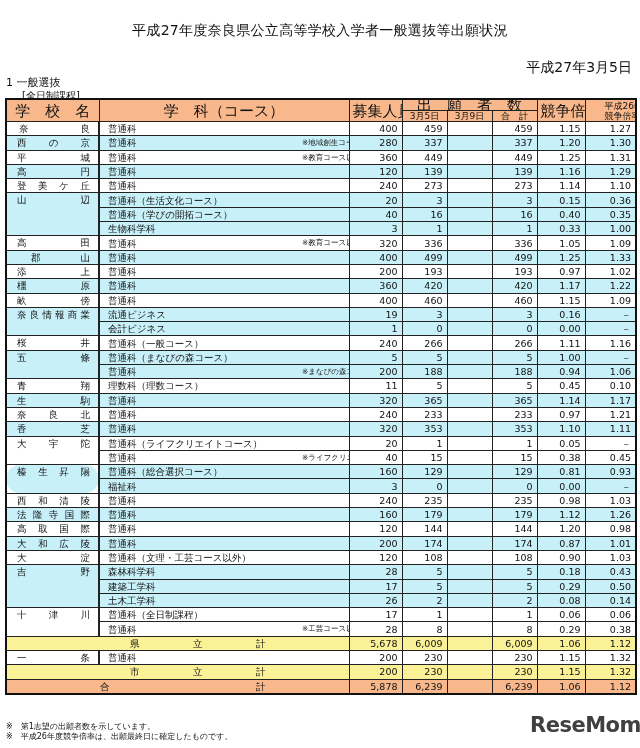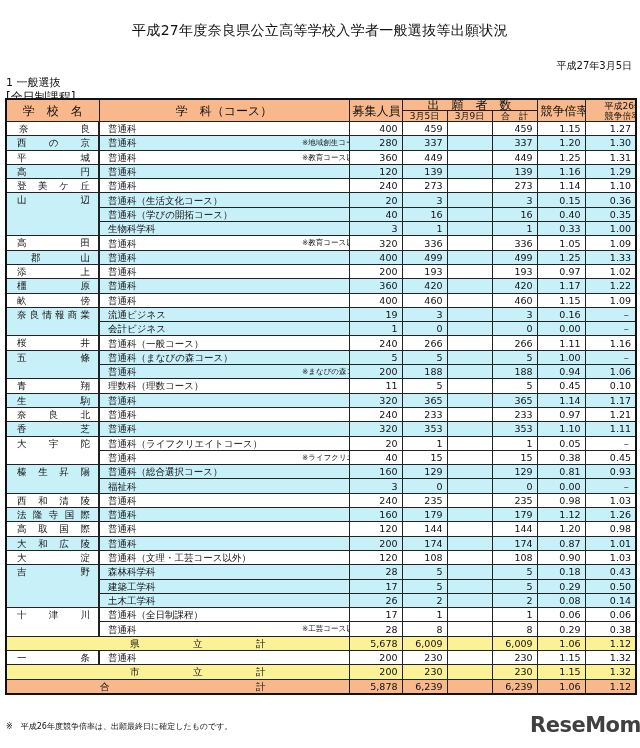--- a/index.html
+++ b/index.html
@@ -1,27 +1,27 @@
 <!DOCTYPE html>
 <html><head>
 <meta charset="utf-8">
 <style>
   html, body { margin:0; padding:0; background:#ffffff; }
   body { width:640px; height:748px; position:relative; overflow:hidden;
          font-family:"DejaVu Sans", sans-serif; color:#111; }
   .title { position:absolute; top:22px; left:0; width:640px; text-align:center;
            font-size:14px; letter-spacing:0.3px; }
-  .date { position:absolute; top:59px; right:8px; font-size:10px; }
+  .date { position:absolute; top:59px; right:8px; font-size:14px; }
   .section { position:absolute; top:75px; left:6px; font-size:11px; }
-  .course { position:absolute; top:89px; left:6px; font-size:12px; }
+  .course { position:absolute; top:89px; left:22px; font-size:10px; }
   table { position:absolute; top:98px; left:5px; width:630px; border-collapse:collapse;
           border:2px solid #111; table-layout:fixed; font-size:9.5px; }
   td, th { border:1px solid #222; padding:0 3px; height:13.3px; line-height:13px;
            white-space:nowrap; overflow:hidden; }
-  th { background:#f8b88b; font-weight:normal; text-align:center; height:10px; line-height:10px; font-size:12px; }
+  th { background:#f8b88b; font-weight:normal; text-align:center; height:10px; line-height:10px; font-size:15px; }
   th.sub { font-size:9px; }
   tr.w td { background:#ffffff; }
   tr.b td { background:#c8f0f8; }
   tr.y td { background:#fbf196; }
   tr.o td { background:#f8b88b; }
   td.num { text-align:right; padding-right:4px; }
   td.school { text-align:justify; text-align-last:justify; padding:0 8px 0 10px; border-right:2px solid #222; }
   td.school span { display:block; }
   td.dept { position:relative; padding-left:8px; }
   td.dept .note { position:absolute; left:202px; top:0; font-size:7.5px; }
@@ -336,21 +336,21 @@
       <tr class="w">
         <td class="dept"><span>普通科</span><span class="note">※ライフクリエイトコース以外</span></td>
         <td class="num">40</td>
         <td class="num">15</td>
         <td class="num"></td>
         <td class="num">15</td>
         <td class="num">0.38</td>
         <td class="num">0.45</td>
       </tr>
       <tr class="b">
-        <td class="school" rowspan="2" style="vertical-align: top;">
+        <td class="school" rowspan="2" style="vertical-align: top; border-radius: 14px;">
           <span>榛生昇陽</span>
         </td>
         <td class="dept"><span>普通科（総合選択コース）</span></td>
         <td class="num">160</td>
         <td class="num">129</td>
         <td class="num"></td>
         <td class="num">129</td>
         <td class="num">0.81</td>
         <td class="num">0.93</td>
       </tr>
@@ -527,15 +527,16 @@
         <td class="num">6,239</td>
         <td class="num"></td>
         <td class="num">6,239</td>
         <td class="num">1.06</td>
         <td class="num">1.12</td>
       </tr>
     </tbody>
 </table>
 
 <div class="notes">
+  <div>※　第1志望の出願者数を示しています。</div>
   <div>※　平成26年度競争倍率は、出願最終日に確定したものです。</div>
 </div>
 <div class="logo">ReseMom</div>
 
 </body></html>

